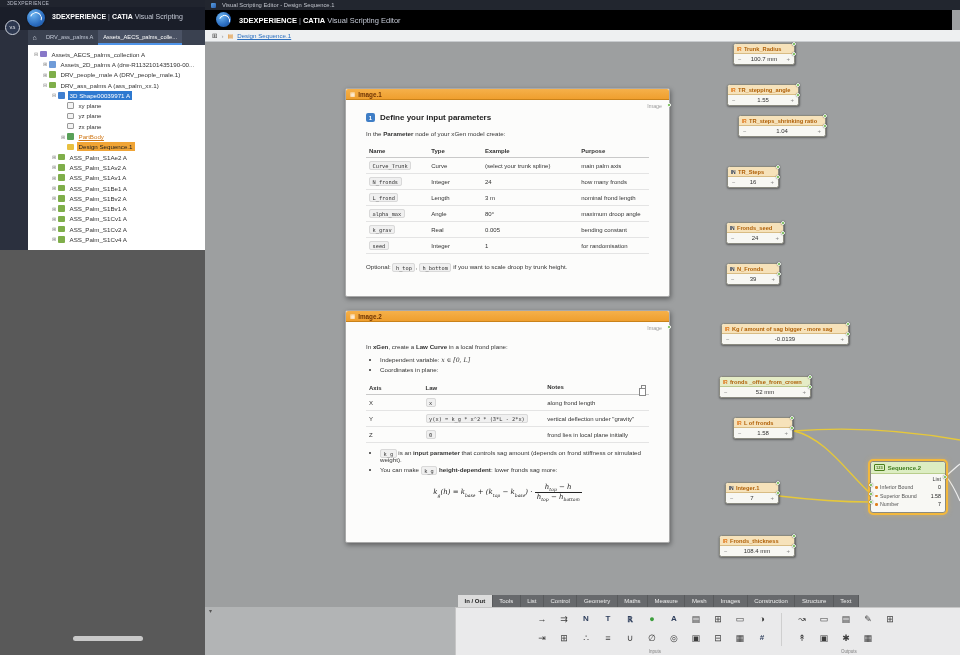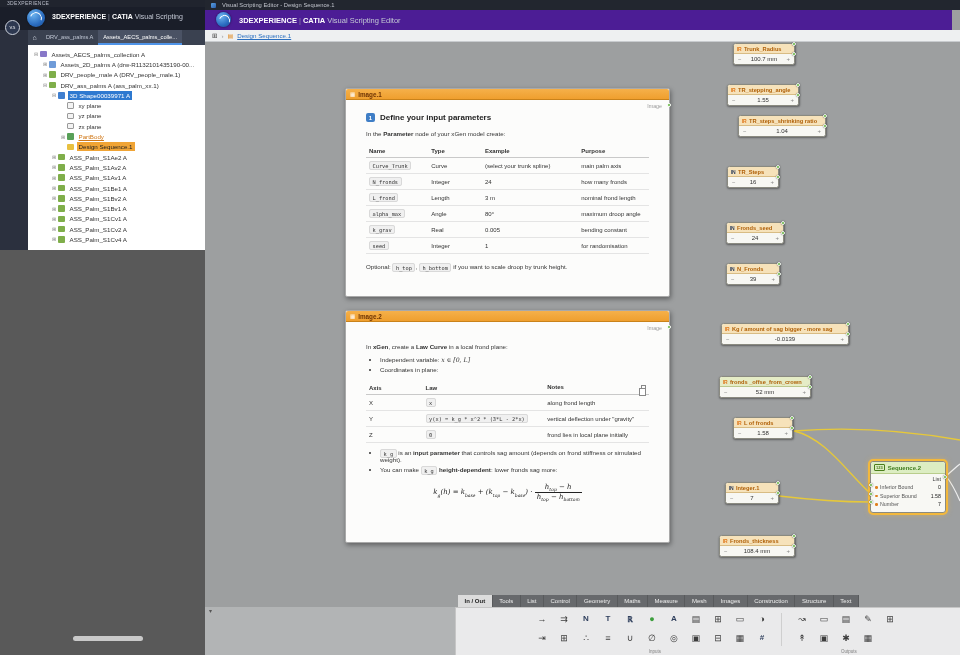--- a/index.html
+++ b/index.html
@@ -34,21 +34,21 @@
   .tlabel{padding:0 2px;line-height:9px}
   .tlabel.selected{background:#2e79d0;color:#fff}
   .tlabel.orange{background:#f0a435;color:#222}
   .tlabel.partbody{color:#d07818;text-decoration:underline}
   .lw-scroll{position:absolute;left:73px;top:636px;width:70px;height:5px;border-radius:2.5px;background:#c9c9c9}
 
   
   .ed{position:absolute;left:205px;top:0;width:755px;height:655px}
   .ed-titlebar{position:absolute;left:0;top:0;right:0;height:10px;background:#22262f;color:#c0c4cc;font-size:5.8px;line-height:10px;padding-left:17px;white-space:nowrap}
   .ed-titleicon{position:absolute;left:6px;top:2.5px;width:5px;height:5px;background:linear-gradient(135deg,#5aa0e0,#2a5fae);border-radius:1px}
-  .ed-brand{position:absolute;left:0;top:10px;right:8px;height:20px;background:#4c1d95}
+  .ed-brand{position:absolute;left:0;top:10px;right:8px;height:20px;background:#000000}
   .ed-compass{position:absolute;left:11px;top:2px;width:15px;height:15px}
   .ed-brandtext{position:absolute;left:34px;top:6px;font-size:7.5px;color:#fff;white-space:nowrap}
   .ed-crumb{position:absolute;left:0;top:30px;right:0;height:12px;background:#eef0f1;border-bottom:1px solid #c8cbce;display:flex;align-items:center;gap:4px;padding-left:7px;font-size:6.2px;color:#555}
   .crumb-grid{font-size:6.5px;color:#444}
   .crumb-chev{color:#999}
   .crumb-tree{color:#e08a20;font-size:6px}
   .crumb-link{color:#2a6fc0;text-decoration:underline}
   .ed-canvas{position:absolute;left:0;top:42px;right:0;height:553px;background:#9d9fa0;overflow:hidden}
   .wires{position:absolute;left:0;top:0;z-index:1;pointer-events:none}
   .wy{stroke:#e6c83a;stroke-width:1.4;fill:none}

